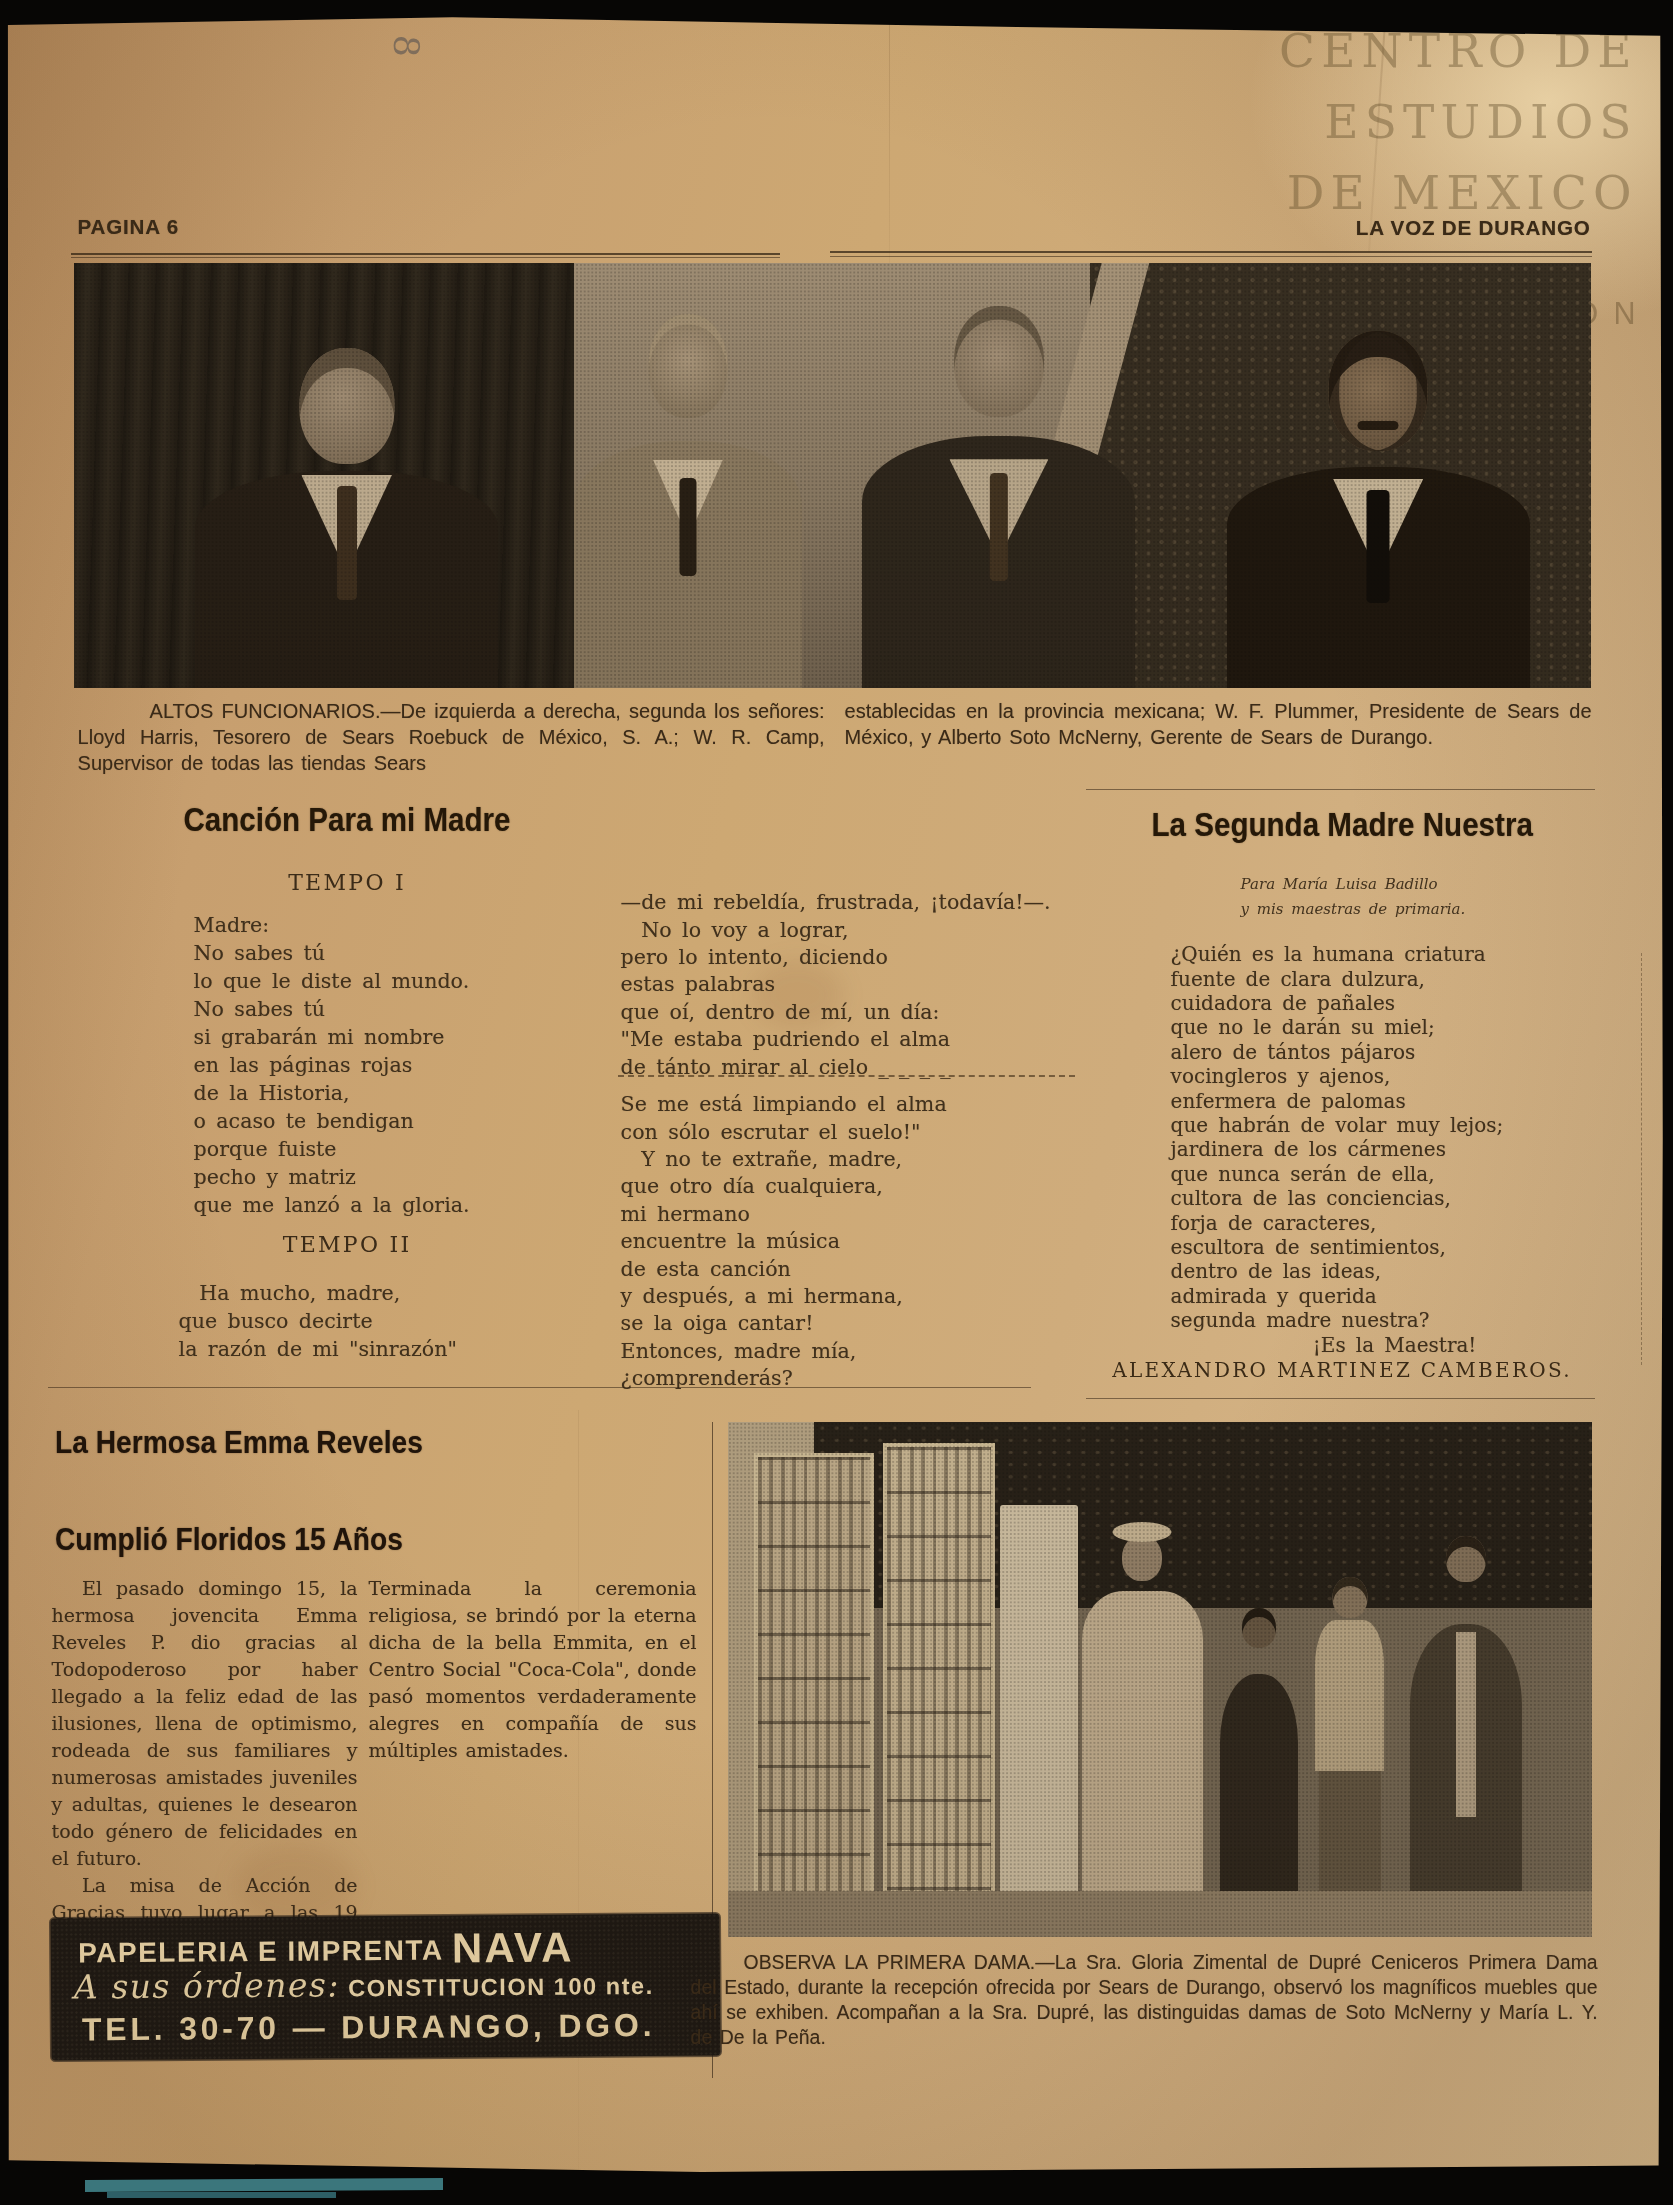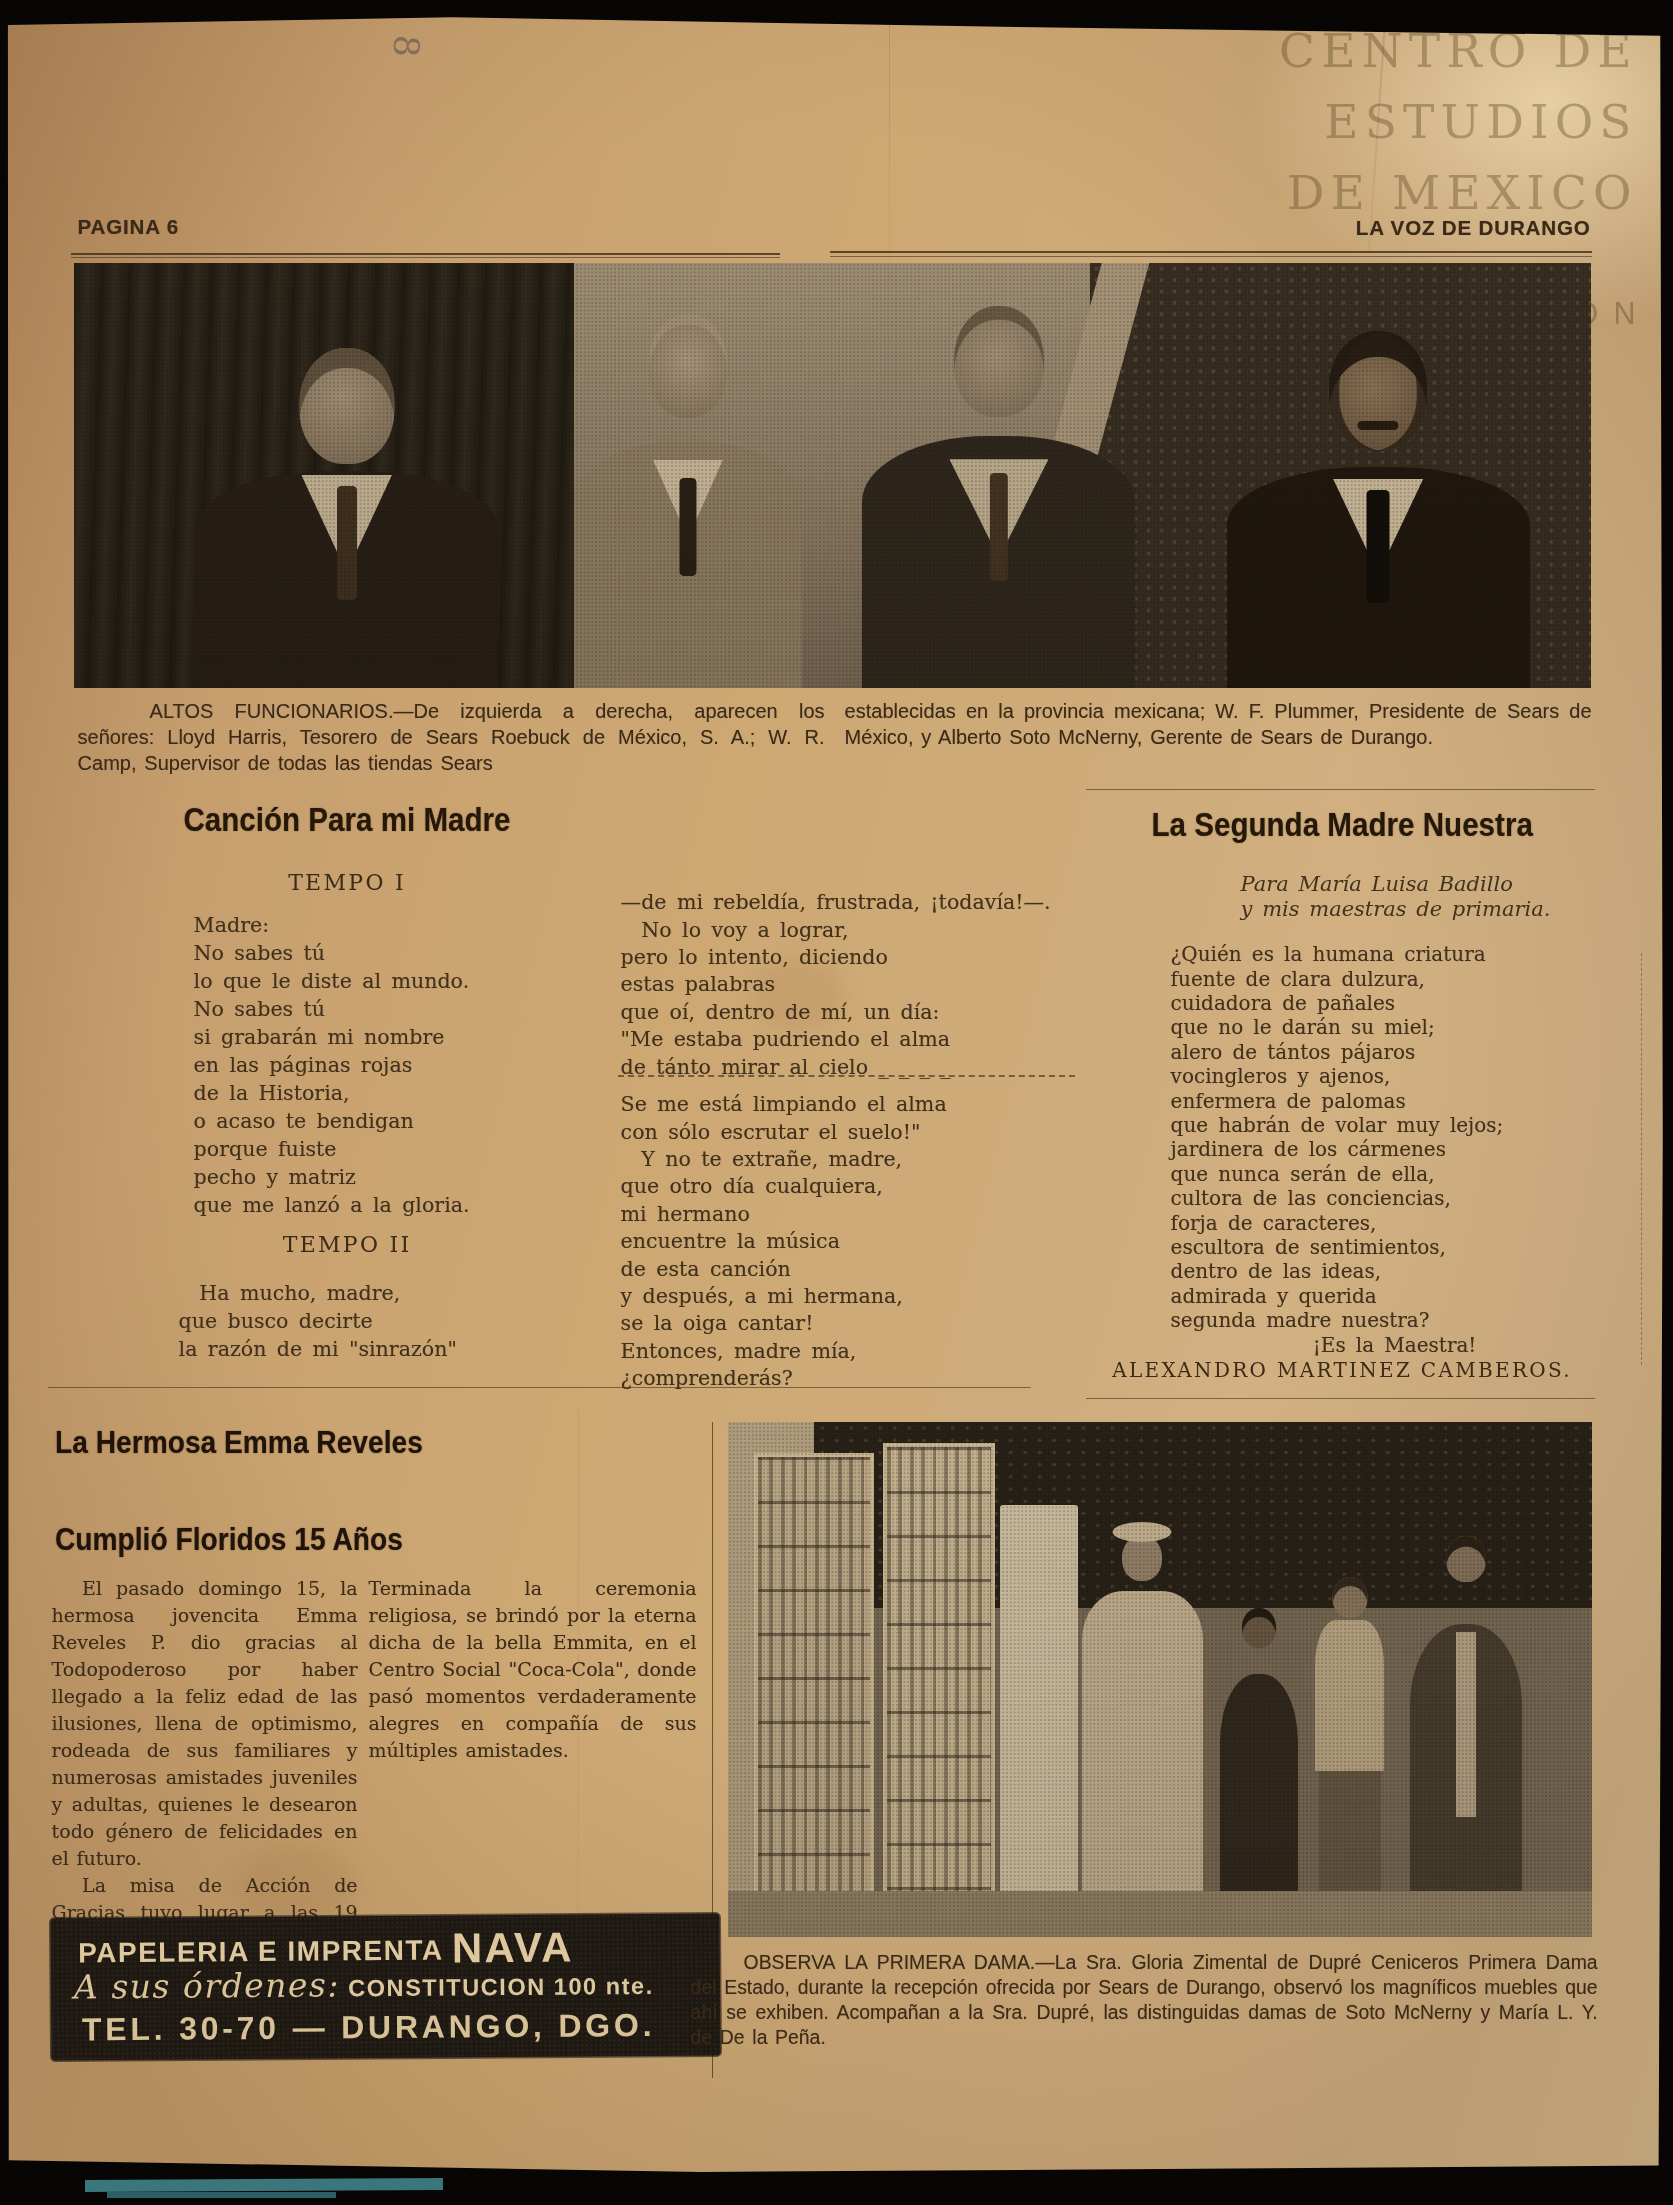--- a/index.html
+++ b/index.html
@@ -41,21 +41,21 @@
        text-align:justify;word-spacing:2.3px;text-shadow:0 0 0.8px rgba(60,42,22,.35);}
   .ptitle{font-weight:bold;font-size:34px;color:#251808;text-align:center;text-shadow:0 0 1.5px rgba(40,25,10,.5);}
   .cond{display:inline-block;transform:scaleX(.87);transform-origin:center;white-space:nowrap;}
   .condL{display:inline-block;transform:scaleX(.88);transform-origin:left center;white-space:nowrap;}
   .tempo{font-family:"DejaVu Serif",serif;font-size:22px;letter-spacing:2.3px;color:#3b2b18;text-align:center;}
   .pline{white-space:pre-wrap;font-family:"DejaVu Serif",serif;color:#40301c;
          text-shadow:0 0 0.8px rgba(64,48,28,.35);word-spacing:3.8px;}
   .pl1 .pline{font-size:20.6px;line-height:28px;}
   .pl2 .pline{font-size:20.6px;line-height:27.4px;}
   .pl3 .pline{font-size:20px;line-height:24.4px;}
-  .dedic{font-family:"DejaVu Serif",serif;font-style:italic;font-size:21px;line-height:25px;color:#42321e;word-spacing:3px;}
+  .dedic{font-family:"DejaVu Serif",serif;font-style:italic;font-size:15px;line-height:25px;color:#42321e;word-spacing:3px;}
   .author{font-family:"DejaVu Serif",serif;font-size:20px;letter-spacing:2.3px;color:#3a2a16;text-align:center;}
   .dashed-sep{border-top:2.3px dashed rgba(70,50,28,.65);}
   .headline{font-weight:bold;font-size:32px;color:#20140a;text-shadow:0 0 1.5px rgba(32,20,10,.55);}
   .para{font-family:"DejaVu Serif",serif;font-size:19px;line-height:27px;color:#3c2c19;
         text-align:justify;text-indent:30.5px;word-spacing:1.5px;text-shadow:0 0 0.8px rgba(60,44,25,.3);}
   .cont .para:first-child{text-indent:0;}
   
   .ad{position:absolute;background:#1e1812;border-radius:3.8px;transform:rotate(-.45deg);
       box-shadow:0 0 0 1.5px rgba(30,24,18,.6);overflow:hidden;}
   .ad:after{content:"";position:absolute;inset:0;
@@ -130,21 +130,21 @@
       <div class="abs" style="left:50%;transform:translateX(-50%);top:90px;width:41px;height:9.1px;border-radius:6.1px;background:#2a2014;"></div>
       <div class="torso" style="height:62%;background:#231b11;"></div>
       <div class="shirt" style="bottom:32%;width:90px;height:95px;background:#d9cdb2;"></div>
       <div class="tie" style="bottom:24%;width:23px;height:113px;background:#14100b;"></div>
     </div>
     <div class="ph-dots"></div>
     <div class="ph-sepia"></div>
   </div>
 
   <div class="abs" style="left:73px;top:683px;width:1514px;display:flex;gap:20px;">
-    <div class="cap" style="width:50%;text-indent:72px;">ALTOS FUNCIONARIOS.—De izquierda a derecha, aparecen los señores: Lloyd Harris, Tesorero de Sears Roebuck de México, S. A.; W. R. Camp, Supervisor de todas las tiendas Sears</div>
+    <div class="cap" style="width:50%;text-indent:72px;">ALTOS FUNCIONARIOS.—De izquierda a derecha, segunda los señores: Lloyd Harris, Tesorero de Sears Roebuck de México, S. A.; W. R. Camp, Supervisor de todas las tiendas Sears</div>
     <div class="cap" style="width:50%;">establecidas en la provincia mexicana; W. F. Plummer, Presidente de Sears de México, y Alberto Soto McNerny, Gerente de Sears de Durango.</div>
   </div>
 
   <div class="rule2" style="left:1081px;top:774px;width:509px;"></div>
   <div class="dashv" style="left:1636px;top:938px;height:412px;"></div>
 
   <div class="abs" style="left:114px;top:785px;width:457px;text-align:center;">
     <span class="ptitle cond">Canción Para mi Madre</span>
   </div>
   <div class="abs tempo" style="left:114px;top:855px;width:457px;">TEMPO I</div>

